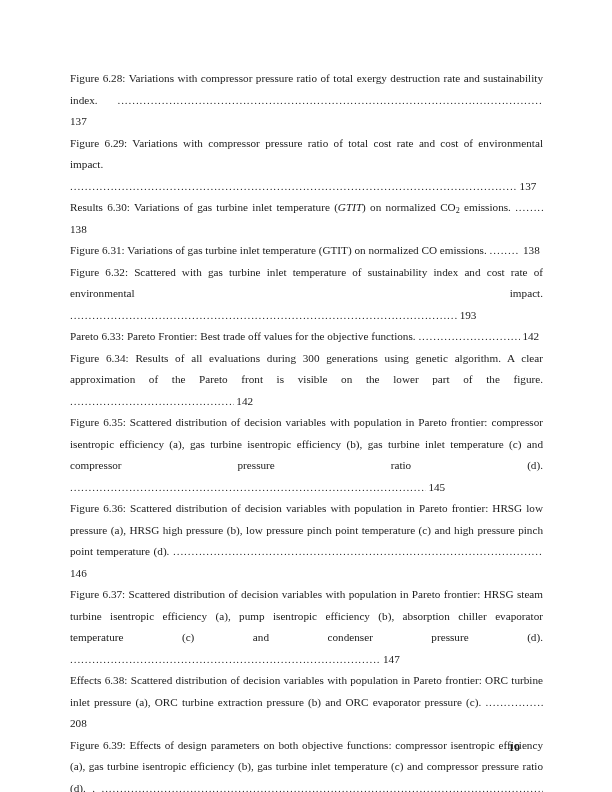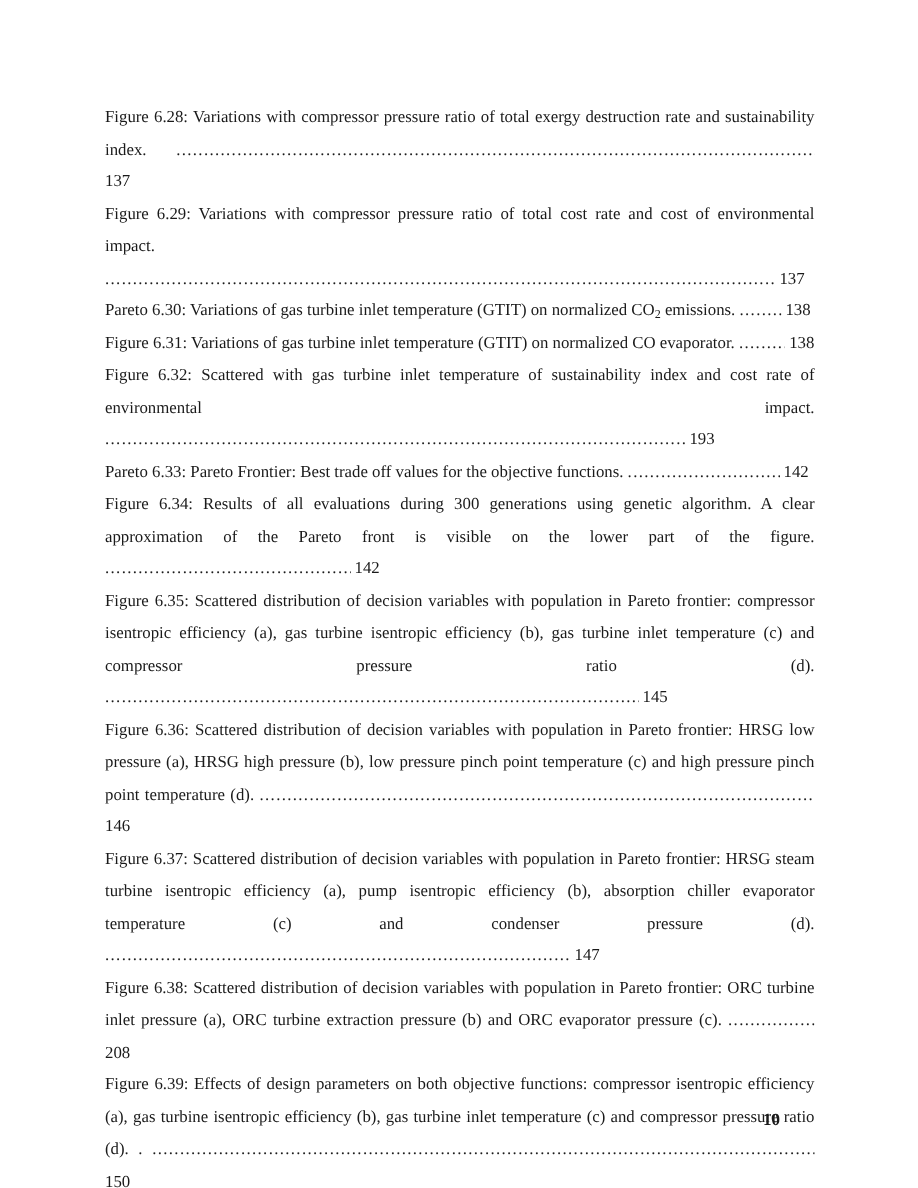--- a/index.html
+++ b/index.html
@@ -50,20 +50,21 @@
     white-space: nowrap;
     vertical-align: bottom;
     letter-spacing: 0.9px;
     font-size: 11.2px;
     color: #1a1a1a;
   }
   .pageno {
     white-space: nowrap;
   }
   .ital {
+    font-style: italic;
   }
   sub {
     font-size: 0.72em;
     vertical-align: -0.22em;
     line-height: 0;
   }
   #folio {
     position: absolute;
     left: 0;
     top: 741px;
@@ -81,45 +82,45 @@
 <div id="page">
 
   <div id="toc-body">
       <p class="fig-entry">
         <span class="entry-inner"><span>Figure 6.28:</span> <span>Variations with compressor pressure ratio of total exergy destruction rate and sustainability index.</span> <span class="leader" style="width:425.5625px">.....................................................................................................................................</span><span class="pageno"> 137</span></span>
       </p>
       <p class="fig-entry">
         <span class="entry-inner"><span>Figure 6.29:</span> <span>Variations with compressor pressure ratio of total cost rate and cost of environmental impact.</span> <span class="leader" style="width:446.796875px">............................................................................................................................................</span><span class="pageno"> 137</span></span>
       </p>
       <p class="fig-entry">
-        <span class="entry-inner"><span>Pareto 6.30:</span> <span>Variations of gas turbine inlet temperature (<span class="ital">GTIT</span>) on normalized CO<sub>2</sub> emissions.</span> <span class="leader" style="width:27.828125px">.........</span><span class="pageno"> 138</span></span>
+        <span class="entry-inner"><span>Results 6.30:</span> <span>Variations of gas turbine inlet temperature (<span class="ital">GTIT</span>) on normalized CO<sub>2</sub> emissions.</span> <span class="leader" style="width:27.828125px">.........</span><span class="pageno"> 138</span></span>
       </p>
       <p class="fig-entry">
-        <span class="entry-inner"><span>Figure 6.31:</span> <span>Variations of gas turbine inlet temperature (GTIT) on normalized CO evaporator.</span> <span class="leader" style="width:30.640625px">..........</span><span class="pageno"> 138</span></span>
+        <span class="entry-inner"><span>Figure 6.31:</span> <span>Variations of gas turbine inlet temperature (GTIT) on normalized CO emissions.</span> <span class="leader" style="width:30.640625px">..........</span><span class="pageno"> 138</span></span>
       </p>
       <p class="fig-entry">
         <span class="entry-inner"><span>Figure 6.32:</span> <span>Scattered with gas turbine inlet temperature of sustainability index and cost rate of environmental impact.</span> <span class="leader" style="width:386.84375px">.........................................................................................................................</span><span class="pageno"> 193</span></span>
       </p>
       <p class="fig-entry">
         <span class="entry-inner"><span>Pareto 6.33:</span> <span>Pareto Frontier: Best trade off values for the objective functions.</span> <span class="leader" style="width:101.1875px">................................</span><span class="pageno"> 142</span></span>
       </p>
       <p class="fig-entry">
         <span class="entry-inner"><span>Figure 6.34:</span> <span>Results of all evaluations during 300 generations using genetic algorithm. A clear approximation of the Pareto front is visible on the lower part of the figure.</span> <span class="leader" style="width:163.5625px">....................................................</span><span class="pageno"> 142</span></span>
       </p>
       <p class="fig-entry">
         <span class="entry-inner"><span>Figure 6.35:</span> <span>Scattered distribution of decision variables with population in Pareto frontier: compressor isentropic efficiency (a), gas turbine isentropic efficiency (b), gas turbine inlet temperature (c) and compressor pressure ratio (d).</span> <span class="leader" style="width:355.578125px">................................................................................................................</span><span class="pageno"> 145</span></span>
       </p>
       <p class="fig-entry">
         <span class="entry-inner"><span>Figure 6.36:</span> <span>Scattered distribution of decision variables with population in Pareto frontier: HRSG low pressure (a), HRSG high pressure (b), low pressure pinch point temperature (c) and high pressure pinch point temperature (d).</span> <span class="leader" style="width:370px">....................................................................................................................</span><span class="pageno"> 146</span></span>
       </p>
       <p class="fig-entry">
         <span class="entry-inner"><span>Figure 6.37:</span> <span>Scattered distribution of decision variables with population in Pareto frontier: HRSG steam turbine isentropic efficiency (a), pump isentropic efficiency (b), absorption chiller evaporator temperature (c) and condenser pressure (d).</span> <span class="leader" style="width:310.203125px">.................................................................................................</span><span class="pageno"> 147</span></span>
       </p>
       <p class="fig-entry">
-        <span class="entry-inner"><span>Figure 6.38:</span> <span>Scattered distribution of decision variables with population in Pareto frontier: ORC turbine inlet pressure (a), ORC turbine extraction pressure (b) and ORC evaporator pressure (c).</span> <span class="leader" style="width:57.625px">...................</span><span class="pageno"> 208</span></span>
+        <span class="entry-inner"><span>Effects 6.38:</span> <span>Scattered distribution of decision variables with population in Pareto frontier: ORC turbine inlet pressure (a), ORC turbine extraction pressure (b) and ORC evaporator pressure (c).</span> <span class="leader" style="width:57.625px">...................</span><span class="pageno"> 208</span></span>
       </p>
       <p class="fig-entry">
         <span class="entry-inner"><span>Figure 6.39:</span> <span>Effects of design parameters on both objective functions: compressor isentropic efficiency (a), gas turbine isentropic efficiency (b), gas turbine inlet temperature (c) and compressor pressure ratio (d). .</span> <span class="leader" style="width:441.546875px">..........................................................................................................................................</span><span class="pageno"> 150</span></span>
       </p>
     </div>
 
   <div id="folio">10</div>
 
 </div>
 

